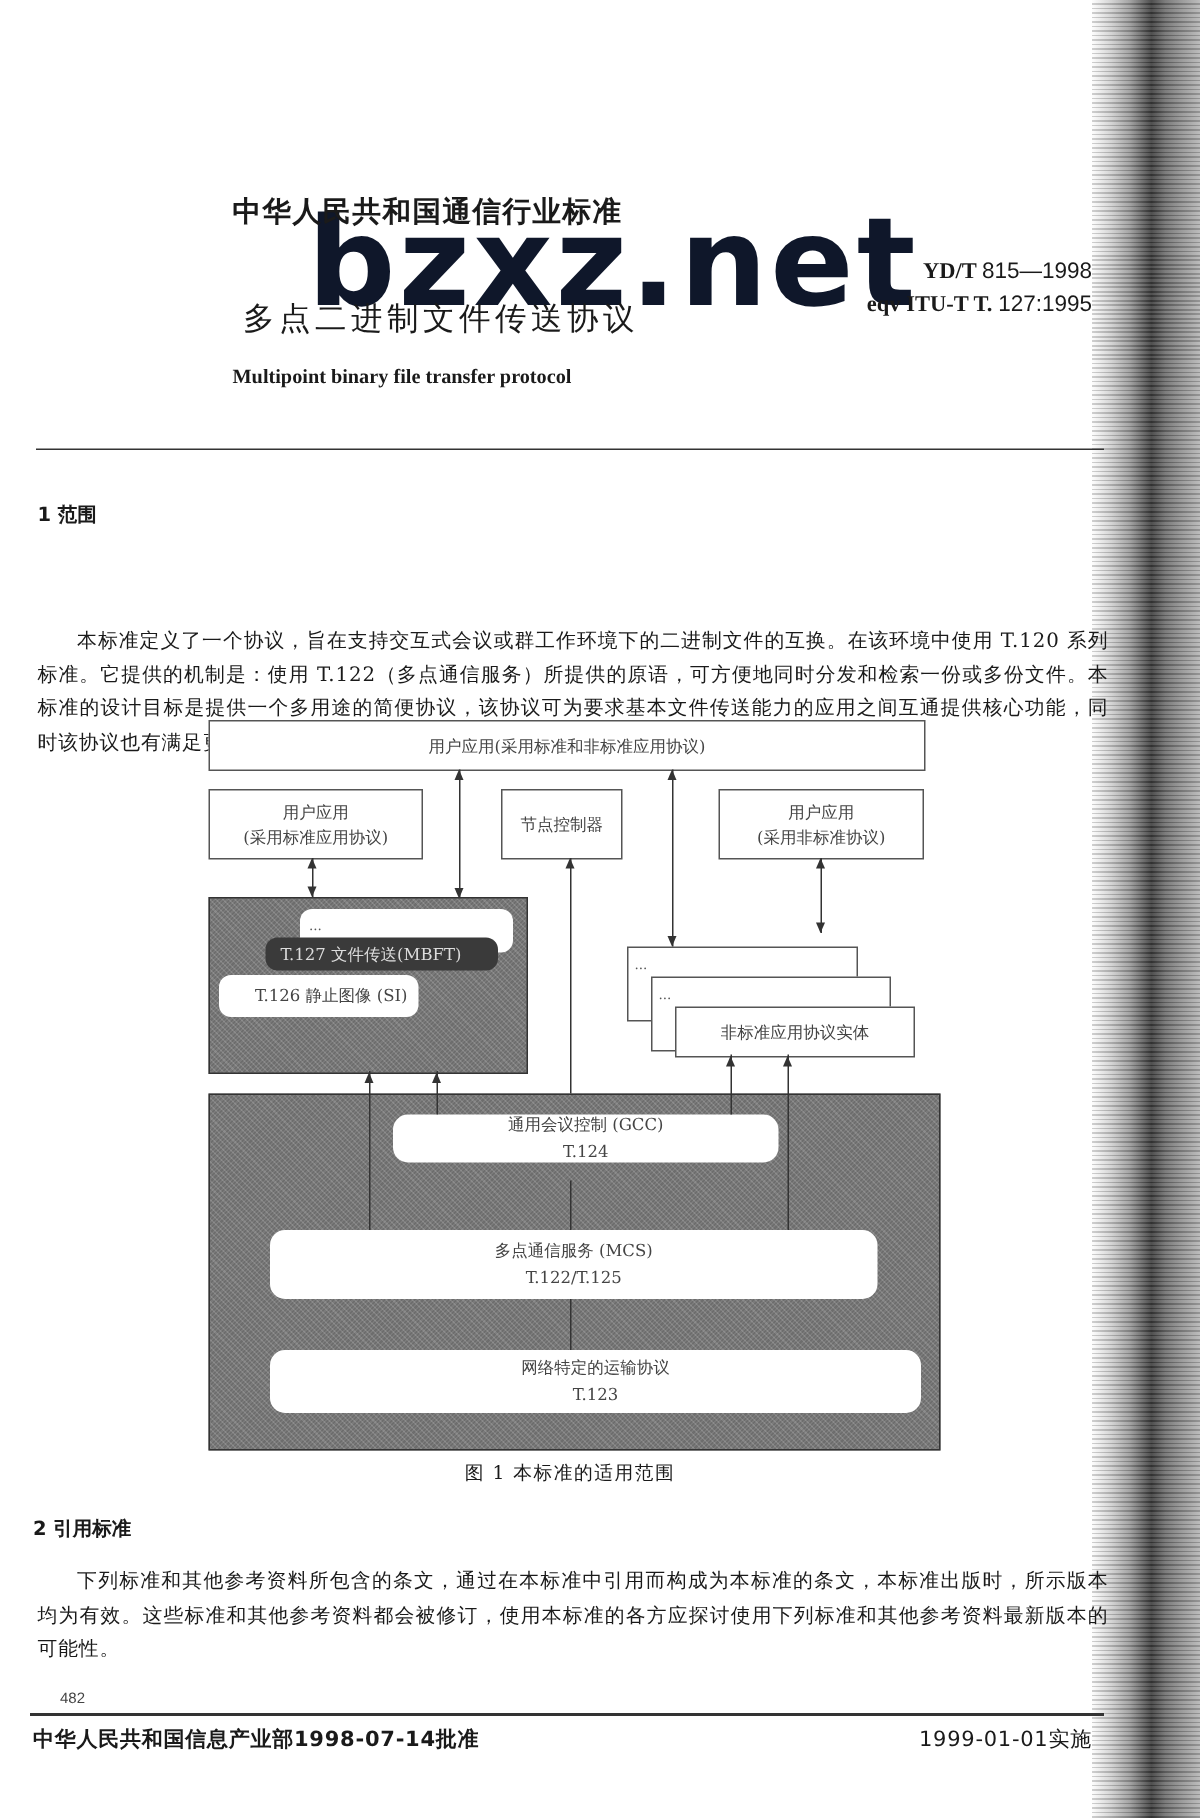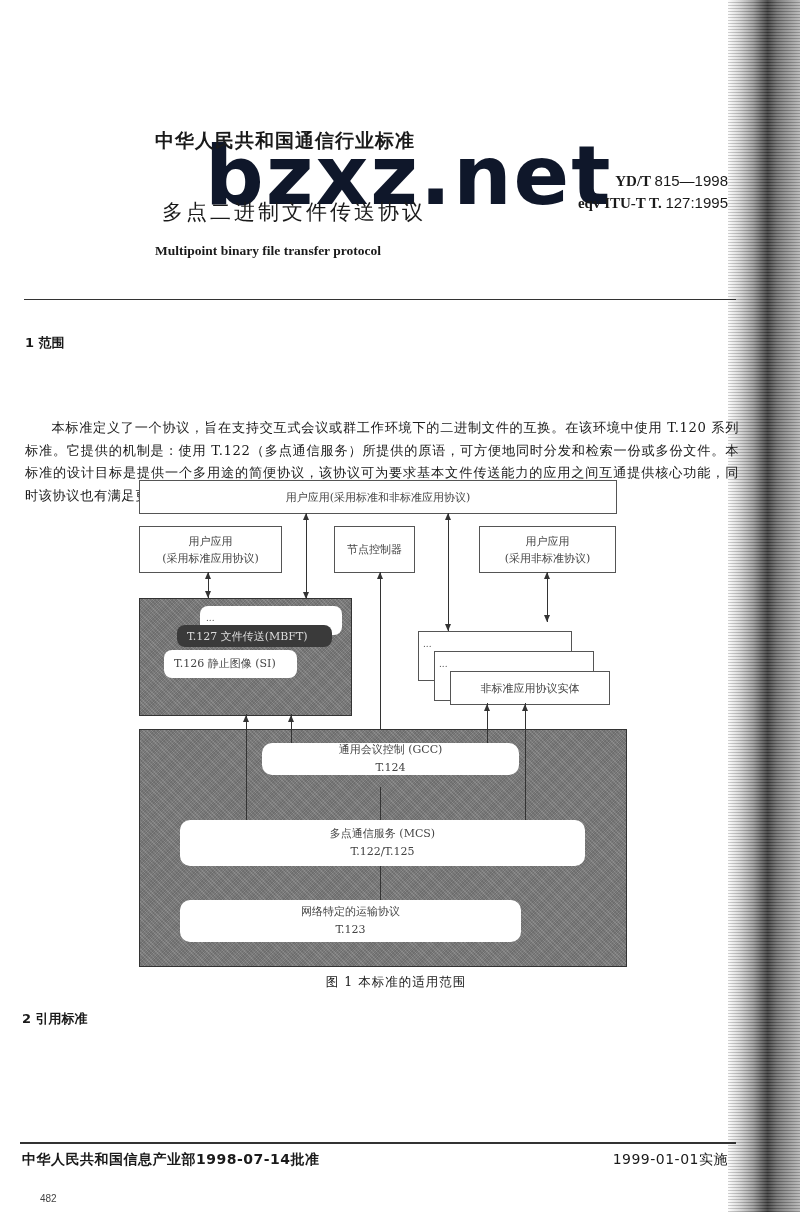--- a/index.html
+++ b/index.html
@@ -39,25 +39,25 @@
       repeating-linear-gradient(-45deg, rgba(255,255,255,0.06) 0 1px, rgba(0,0,0,0.05) 1px 2px),
       #7a7a7a;
     border:1.5px solid #333;
   }
   .rbox { position:absolute; background:#fff; border-radius:10px; font-size:11px; color:#444; text-align:center; display:flex; flex-direction:column; justify-content:center; align-items:center; line-height:18px; }
   .darkpill { position:absolute; background:#3a3a3a; color:#ddd; border-radius:8px; font-size:11px; display:flex; align-items:center; padding-left:10px; box-sizing:border-box; }
   .vline { position:absolute; width:1.3px; background:#333; }
   .arrow-up, .arrow-down { position:absolute; width:0; height:0; border-left:3.5px solid transparent; border-right:3.5px solid transparent; }
   .arrow-up { border-bottom:7px solid #333; }
   .arrow-down { border-top:7px solid #333; }
-  .caption { position:absolute; left:16px; width:760px; top:974px; text-align:center; font-size:12.5px; letter-spacing:1px; }
+  .caption { position:absolute; left:0; width:760px; top:974px; text-align:center; font-size:12.5px; letter-spacing:1px; }
   .hr-bot { position:absolute; left:20px; top:1142px; width:716px; height:1.5px; background:#333; }
   .footer-left { position:absolute; left:22px; top:1151px; font-family:"DejaVu Sans", sans-serif; font-size:14px; font-weight:bold; letter-spacing:0.5px; }
   .footer-right { position:absolute; right:72px; top:1151px; font-family:"DejaVu Sans", sans-serif; font-size:14px; letter-spacing:0.5px; }
-  .page-num { position:absolute; left:40px; top:1193px; font-size:10px; color:#444; font-family:"Liberation Sans", sans-serif; }
+  .page-num { position:absolute; left:40px; top:1127px; font-size:10px; color:#444; font-family:"Liberation Sans", sans-serif; }
   .dots { position:absolute; font-size:9px; color:#555; }
 </style>
 </head>
 <body>
 
 <div class="binding"></div>
 <div class="watermark">bzxz.net</div>
 
 <div class="std-org">中华人民共和国通信行业标准</div>
 <div class="std-title">多点二进制文件传送协议</div>
@@ -89,21 +89,21 @@
     <span>(采用非标准协议)</span>
   </div>
 
   <div class="dark" style="left:139px; top:598px; width:211px; height:116px;"></div>
   <div class="rbox" style="left:200px; top:606px; width:142px; height:29px; border-radius:8px; align-items:flex-start; justify-content:flex-start; padding:3px 6px; box-sizing:border-box;">
     <span class="dots" style="position:static;">...</span>
   </div>
   <div class="darkpill" style="left:177px; top:625px; width:155px; height:22px;">
     <span>T.127 文件传送(MBFT)</span>
   </div>
-  <div class="rbox" style="left:164px; top:650px; width:133px; height:28px; border-radius:8px; align-items:flex-start; padding-left:10px; box-sizing:border-box;">
+  <div class="rbox" style="left:146px; top:650px; width:133px; height:28px; border-radius:8px; align-items:flex-start; padding-left:24px; box-sizing:border-box;">
     <span>T.126 静止图像 (SI)</span>
   </div>
 
   <div class="box" style="left:418px; top:631px; width:144px; height:40px; align-items:flex-start; justify-content:flex-start; padding:4px;">
     <span class="dots" style="position:static;">...</span>
   </div>
   <div class="box" style="left:434px; top:651px; width:150px; height:40px; align-items:flex-start; justify-content:flex-start; padding:4px;">
     <span class="dots" style="position:static;">...</span>
   </div>
   <div class="box" style="left:450px; top:671px; width:158px; height:32px;">
@@ -112,21 +112,21 @@
 
   <div class="dark" style="left:139px; top:729px; width:486px; height:236px;"></div>
   <div class="rbox" style="left:262px; top:743px; width:257px; height:32px;">
     <span>通用会议控制 (GCC)</span>
     <span>T.124</span>
   </div>
   <div class="rbox" style="left:180px; top:820px; width:405px; height:46px;">
     <span>多点通信服务 (MCS)</span>
     <span>T.122/T.125</span>
   </div>
-  <div class="rbox" style="left:180px; top:900px; width:341px; height:42px;">
+  <div class="rbox" style="left:180px; top:900px; width:434px; height:42px;">
     <span>网络特定的运输协议</span>
     <span>T.123</span>
   </div>
 
   <div class="vline" style="left:208px; top:572px; height:26px;"></div>
   <div class="arrow-up" style="left:205px; top:572px;"></div>
   <div class="arrow-down" style="left:205px; top:591px;"></div>
 
   <div class="vline" style="left:306px; top:513px; height:85px;"></div>
   <div class="arrow-up" style="left:303px; top:513px;"></div>
@@ -152,18 +152,19 @@
   <div class="vline" style="left:525px; top:703px; height:117px;"></div>
   <div class="arrow-up" style="left:522px; top:704px;"></div>
   <div class="vline" style="left:380px; top:787px; height:33px;"></div>
   <div class="vline" style="left:380px; top:866px; height:34px;"></div>
 </div>
 
 <div class="caption">图 1   本标准的适用范围</div>
 
 <div class="section-h" style="left:22px; top:1010px;">2   引用标准</div>
 <div class="para" style="top:1044px;">
+  <p>下列标准和其他参考资料所包含的条文，通过在本标准中引用而构成为本标准的条文，本标准出版时，所示版本均为有效。这些标准和其他参考资料都会被修订，使用本标准的各方应探讨使用下列标准和其他参考资料最新版本的可能性。</p>
 </div>
 
 <div class="hr-bot"></div>
 <div class="footer-left">中华人民共和国信息产业部1998-07-14批准</div>
 <div class="footer-right">1999-01-01实施</div>
 <div class="page-num">482</div>
 
 </body></html>

